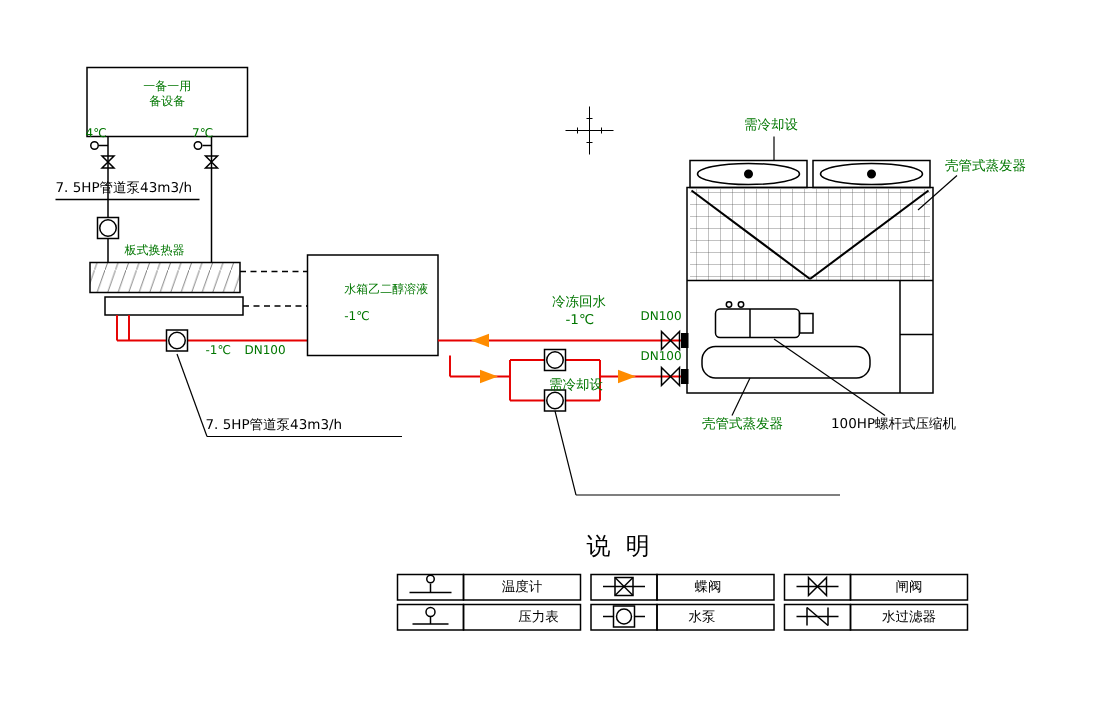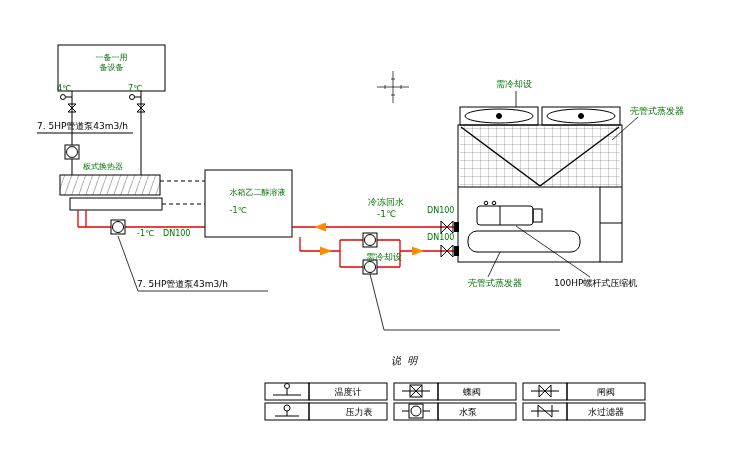--- a/index.html
+++ b/index.html
@@ -4,21 +4,21 @@
 <style>
   html,body{margin:0;padding:0;background:#fff;}
   .canvas{position:relative;width:739px;height:472px;background:#ffffff;overflow:hidden;
           font-family:"DejaVu Sans",sans-serif;}
   .canvas svg{position:absolute;left:0;top:0;}
   .t{position:absolute;color:#000;line-height:1.15;white-space:pre;}
   .g{color:#007600;}
   .c{text-align:center;}
   .s8{font-size:8px;}
   .s9{font-size:9px;}
-  .s10{font-size:10px;font-style:italic;}
+  .s10{font-size:16px;}
 </style>
 </head>
 <body>
 
 <div class="canvas">
 
   <svg width="739" height="472" viewBox="0 0 739 472">
     <defs>
       <pattern id="mesh" width="8" height="8" patternUnits="userSpaceOnUse">
         <path d="M8 0 H0 V8" fill="none" stroke="#333" stroke-width="0.4"></path>

